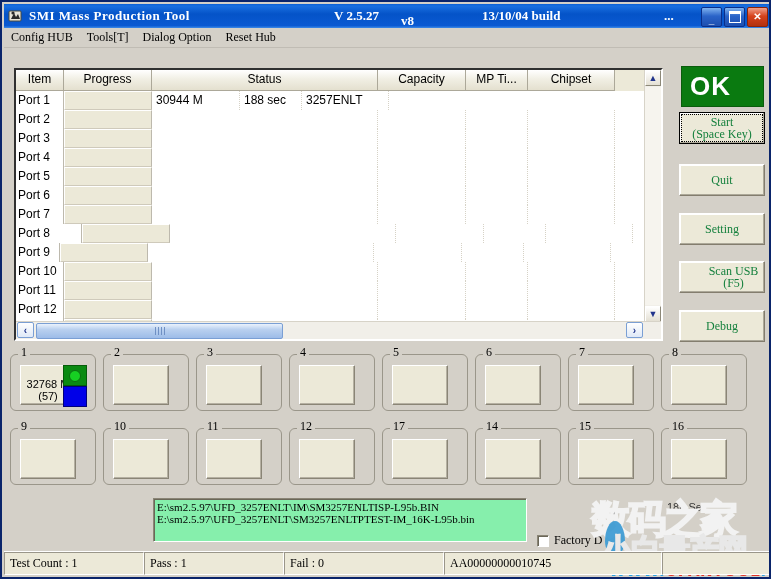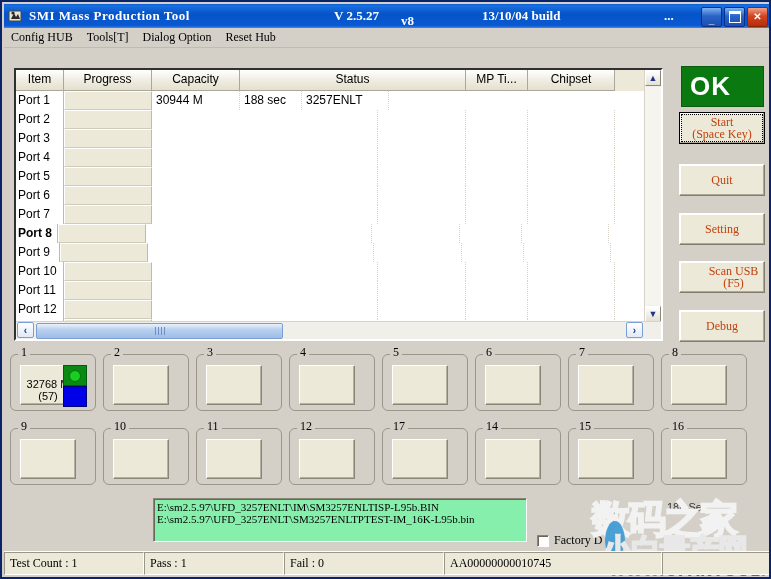--- a/index.html
+++ b/index.html
@@ -84,21 +84,21 @@
 
   
   .ok{position:absolute;left:679px;top:64px;width:83px;height:41px;background:#0a7a10;
       color:#fff;font-family:"Liberation Sans",sans-serif;font-weight:bold;font-size:26px;
       display:flex;align-items:center;justify-content:flex-start;padding-left:8px;
       box-sizing:border-box;border:1px solid #0a5c0c;letter-spacing:1px;}
   .btn{position:absolute;left:677px;width:86px;height:32px;box-sizing:border-box;
        background:#ece9d8;border:1px solid #fff;border-right-color:#837d6e;border-bottom-color:#837d6e;
        box-shadow:inset -1px -1px 0 #aca899, inset 1px 1px 0 #fff;
        display:flex;flex-direction:column;align-items:center;justify-content:center;
-       font-family:"Liberation Serif",serif;font-size:12px;color:#c2410c;line-height:12px;}
+       font-family:"Liberation Serif",serif;font-size:12px;color:#15803d;line-height:12px;}
   .btn.focus{outline:1px dotted #000;outline-offset:-3px;border:1px solid #000;}
   .btn span{display:block;}
 
   
   .pgrid{position:absolute;left:8px;top:352px;width:755px;height:135px;}
   .pcell{position:absolute;width:86px;height:57px;box-sizing:border-box;
          border:1px solid #9a968a;border-radius:6px;background:#d4d0c8;}
   .pnum{position:absolute;left:7px;top:-8px;background:#d4d0c8;padding:0 3px;
         font-family:"Liberation Serif",serif;font-size:12px;color:#000;line-height:11px;}
   .pinner{position:absolute;left:9px;top:10px;width:56px;height:40px;box-sizing:border-box;
@@ -183,22 +183,22 @@
     <span class="menuitem">Config HUB</span>
     <span class="menuitem">Tools[T]</span>
     <span class="menuitem">Dialog Option</span>
     <span class="menuitem">Reset Hub</span>
   </div>
 
   <div class="listwrap">
     <div class="lheader" id="lheader">
         <div class="lh" style="width: 48px;">Item</div>
         <div class="lh" style="width: 88px;">Progress</div>
+        <div class="lh" style="width: 226px;">Status</div>
         <div class="lh" style="width: 88px;">Capacity</div>
-        <div class="lh" style="width: 226px;">Status</div>
         <div class="lh" style="width: 62px;">MP Ti...</div>
         <div class="lh" style="width: 87px;">Chipset</div>
       </div>
     <div class="lbody" id="lbody">
         <div class="lrow">
           <div class="lc item" style="width: 48px;">Port 1</div>
           <div class="lc prog" style="width: 88px;"></div>
           <div class="lc cap" style="width: 88px;">30944 M</div>
           <div class="lc mp" style="width: 62px;">188 sec</div>
           <div class="lc cs" style="width: 87px;">3257ENLT</div>
@@ -245,21 +245,21 @@
         </div>
         <div class="lrow">
           <div class="lc item" style="width: 48px;">Port 7</div>
           <div class="lc prog" style="width: 88px;"></div>
           <div class="lc stat" style="width: 226px;"></div>
           <div class="lc cap" style="width: 88px;"></div>
           <div class="lc mp" style="width: 62px;"></div>
           <div class="lc cs" style="width: 87px;"></div>
         </div>
         <div class="lrow">
-          <div class="lc item" style="width: 42px; font-weight: bold;">Port 8</div>
+          <div class="lc item" style="width: 66px;">Port 8</div>
           <div class="lc prog" style="width: 88px;"></div>
           <div class="lc stat" style="width: 226px;"></div>
           <div class="lc cap" style="width: 88px;"></div>
           <div class="lc mp" style="width: 62px;"></div>
           <div class="lc cs" style="width: 87px;"></div>
         </div>
         <div class="lrow">
           <div class="lc item" style="width: 44px;">Port 9</div>
           <div class="lc prog" style="width: 88px;"></div>
           <div class="lc stat" style="width: 226px;"></div>

